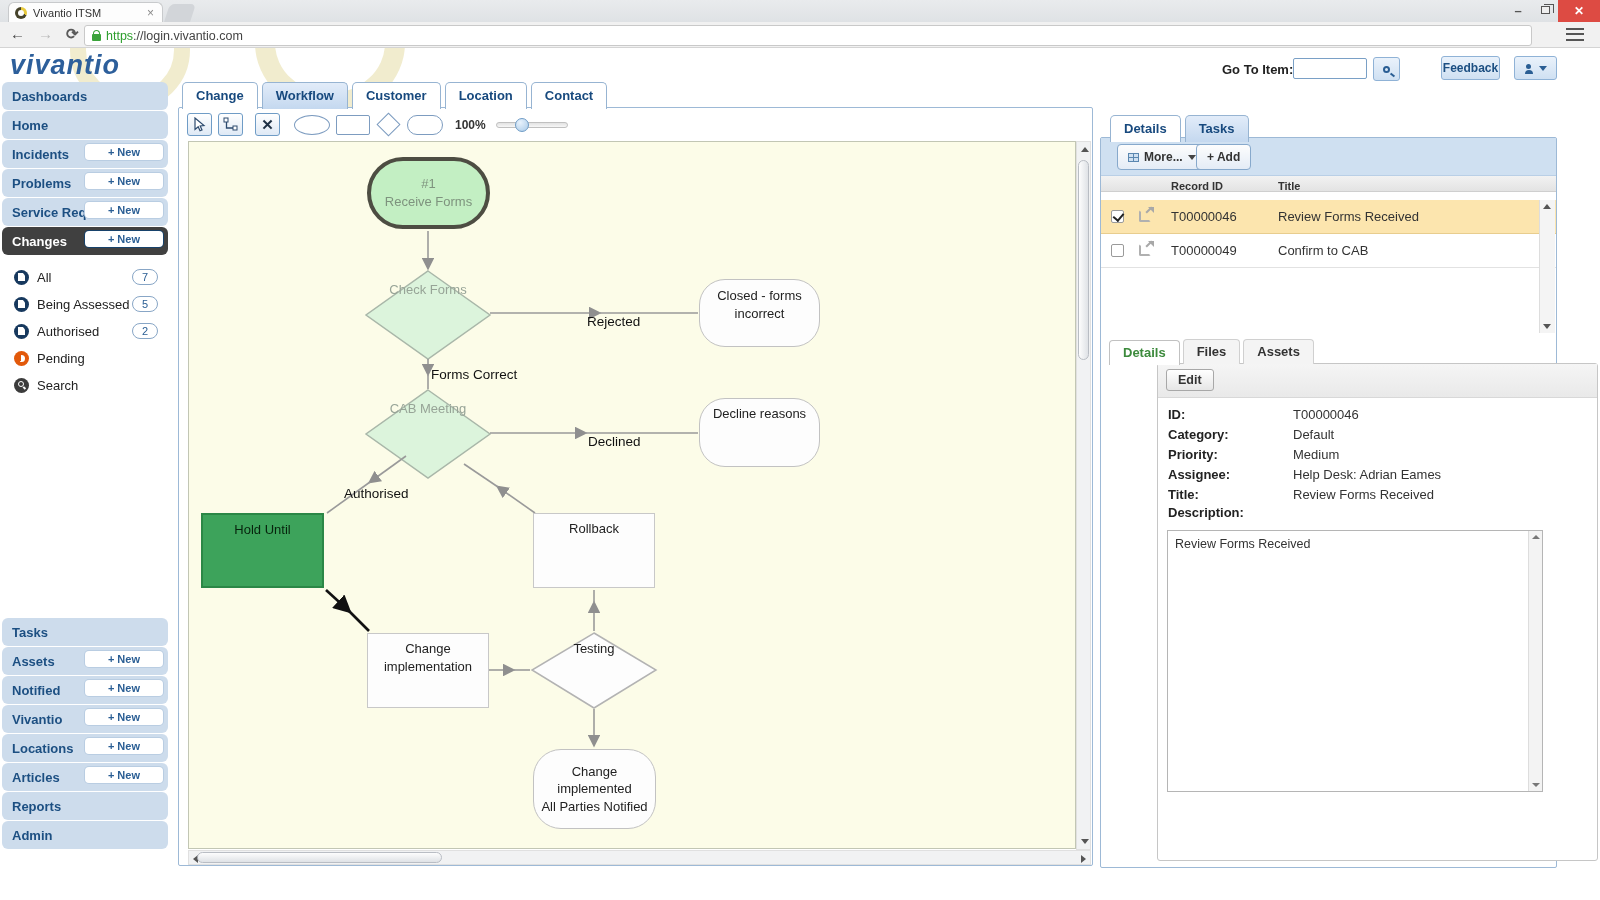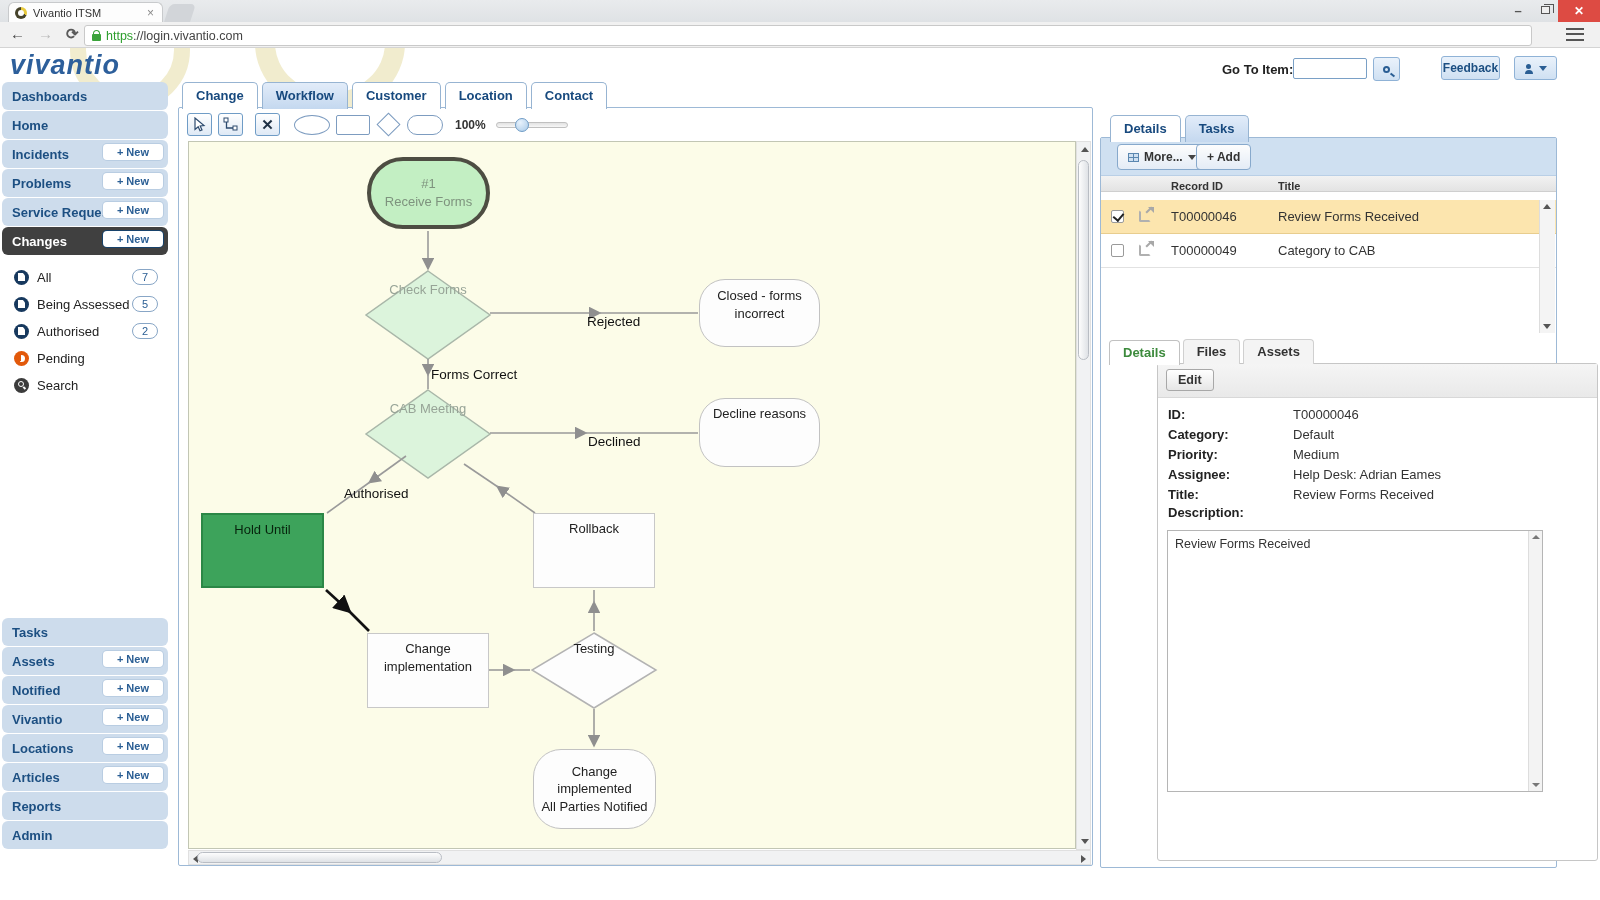--- a/index.html
+++ b/index.html
@@ -69,21 +69,21 @@
   .person::before { content:""; position:absolute; left:1.5px; top:-6px; width:5px; height:5px;
     border-radius:50%; background:#2a5e94; }
   .caret { width:0; height:0; border-left:4px solid transparent; border-right:4px solid transparent;
     border-top:5px solid #2a5e94; }
 
   
   .sidebar { position:absolute; left:0; top:34px; width:170px; z-index:2; }
   .sb-item { position:relative; height:28px; margin:0 2px 1px 2px; background:#cddcec; border-radius:6px;
     display:flex; align-items:center; padding:0 10px; font-size:13px; font-weight:bold; color:#1c4f82; }
   .sb-item.active { background:#404040; color:#fff; }
-  .sb-new { position:absolute; right:5px; top:4px; background:#fff; border-radius:4px; padding:2px 14px;
+  .sb-new { position:absolute; right:5px; top:4px; background:#fff; border-radius:4px; padding:2px 23px;
     font-size:11px; font-weight:bold; color:#2a5e94; box-shadow:0 0 0 1px #b9cde2; }
   .sb-item.active .sb-new { box-shadow:0 0 0 1px #17426b; }
   .sb-subs { padding:8px 0 6px 0; }
   .sb-sub { position:relative; height:27px; display:flex; align-items:center; padding:0 14px; gap:8px;
     font-size:13px; color:#222; }
   .ico { width:15px; height:15px; border-radius:50%; position:relative; flex:0 0 auto; }
   .ico-change { background:#17395e; }
   .ico-change::after { content:""; position:absolute; left:4px; top:3px; width:7px; height:8px; background:#fff;
     clip-path:polygon(0 0,70% 0,100% 30%,100% 100%,0 100%); }
   .ico-pending { background:#e2590b; }
@@ -500,21 +500,21 @@
       <div class="rp-row row-1 selected">
         <span class="cbox checked"></span>
         <span class="pop-ico"></span>
         <span class="cell-rid">T00000046</span>
         <span class="cell-title">Review Forms Received</span>
       </div>
       <div class="rp-row row-2">
         <span class="cbox"></span>
         <span class="pop-ico"></span>
         <span class="cell-rid">T00000049</span>
-        <span class="cell-title">Category to CAB</span>
+        <span class="cell-title">Confirm to CAB</span>
       </div>
 
       <div class="rp-vscroll">
         <span class="sb-arrow arr-up" style="left:3px;top:4px;"></span>
         <span class="sb-arrow arr-down" style="left:3px;bottom:4px;"></span>
       </div>
 
       <div class="rp-subtabs">
         <div class="stab active">Details</div>
         <div class="stab">Files</div>

